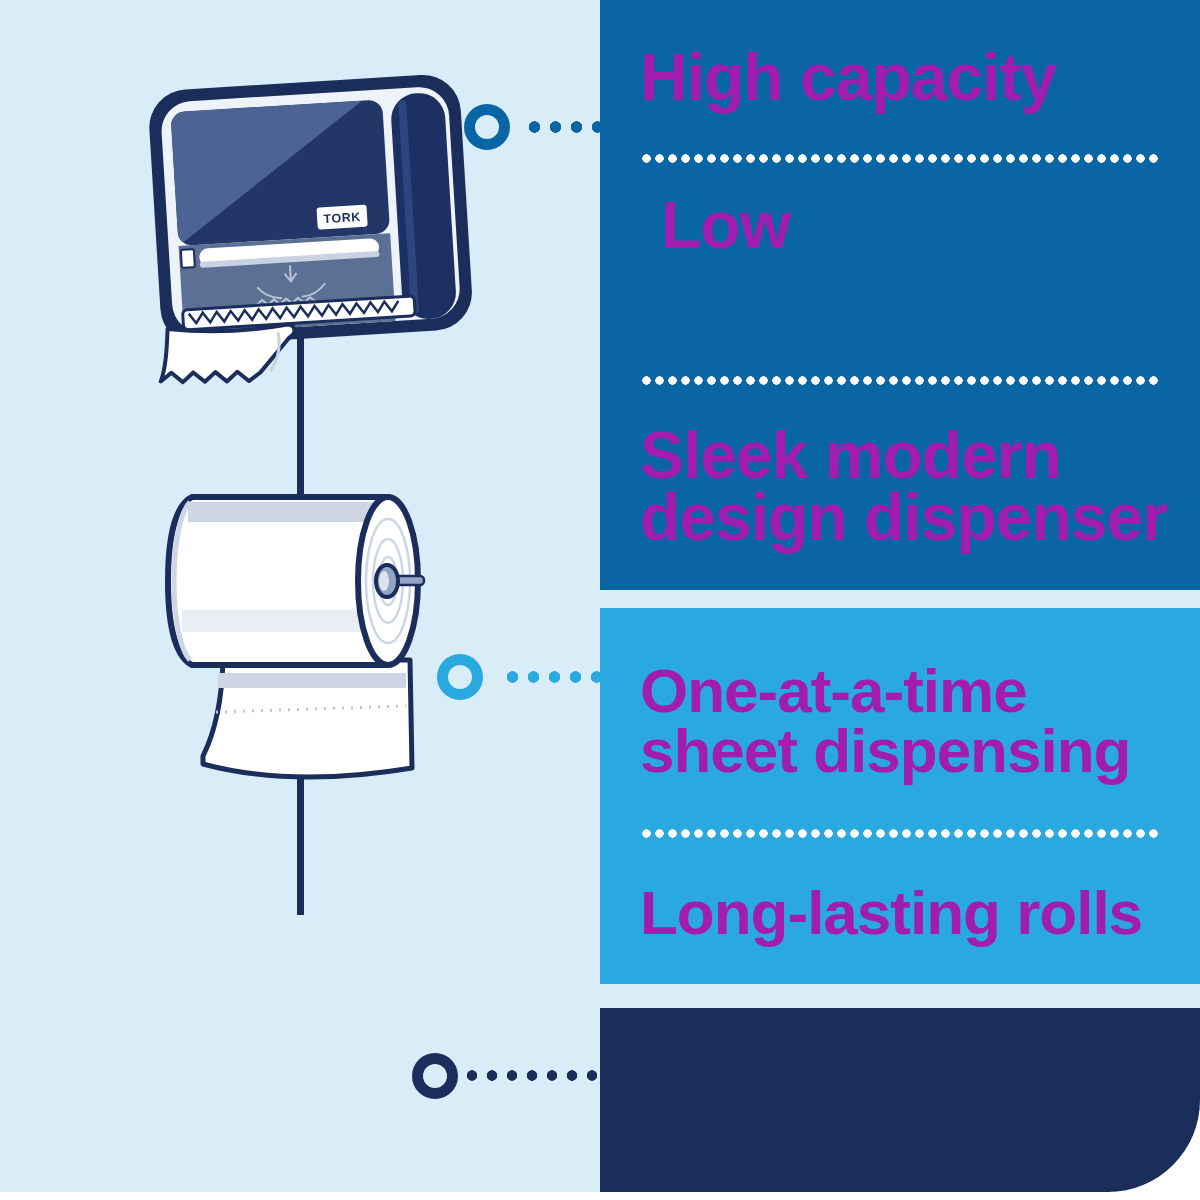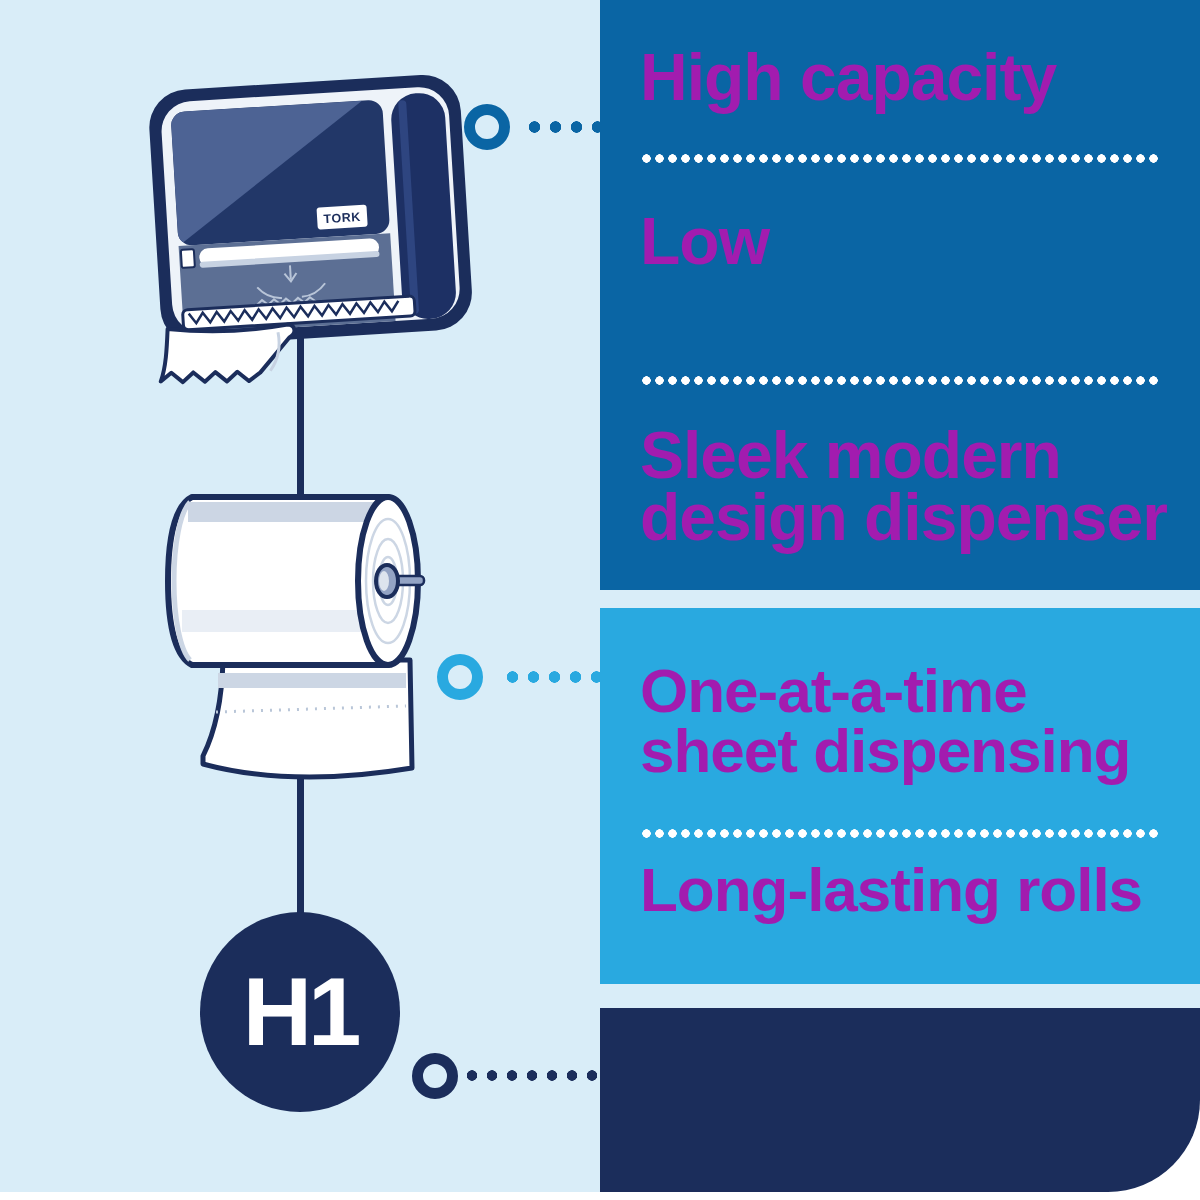--- a/index.html
+++ b/index.html
@@ -109,51 +109,48 @@
 
     <ellipse cx="258" cy="121" rx="30" ry="84" fill="#ffffff" stroke="#1b2d5b" stroke-width="6"></ellipse>
     <ellipse cx="258" cy="121" rx="22" ry="62" fill="none" stroke="#ccd6e4" stroke-width="2.5"></ellipse>
     <ellipse cx="258" cy="121" rx="15" ry="42" fill="none" stroke="#ccd6e4" stroke-width="2.5"></ellipse>
     <ellipse cx="258" cy="121" rx="9" ry="24" fill="none" stroke="#ccd6e4" stroke-width="2.5"></ellipse>
     <rect x="264" y="116" width="30" height="9" rx="4" fill="#93a3c4" stroke="#1b2d5b" stroke-width="2.5"></rect>
     <ellipse cx="257" cy="121" rx="11" ry="16" fill="#93a3c4" stroke="#1b2d5b" stroke-width="4"></ellipse>
     <ellipse cx="254" cy="121" rx="5" ry="10" fill="#dde4ee"></ellipse>
   </svg>
 
-  <div class="badge">
-    <span>H1</span>
-  </div>
 
   <div class="ring ring-top"></div>
   <div class="trail trail-top"></div>
   <div class="ring ring-middle"></div>
   <div class="trail trail-middle"></div>
   <div class="ring ring-bottom"></div>
   <div class="trail trail-bottom"></div>
 
   <div class="panel panel-top"></div>
   <div class="panel panel-middle"></div>
   <div class="panel-bottom-underlay"></div>
   <div class="panel panel-bottom"></div>
 
   <div class="feature h-lg" style="top:46px;">
     <div>High capacity</div>
   </div>
   <div class="divider" style="top:154px;"></div>
-  <div class="feature h-lg" style="top:210px;">
+  <div class="feature h-lg" style="top:194px;margin-left:21px;">
     <div>Low</div>
   </div>
   <div class="divider" style="top:376px;"></div>
   <div class="feature h-md" style="top:661px;">
     <div>One-at-a-time</div>
     <div>sheet dispensing</div>
   </div>
 
   <div class="feature h-lg" style="top:424px;">
     <div>Sleek modern</div>
     <div>design dispenser</div>
   </div>
   <div class="divider" style="top:829px;"></div>
-  <div class="feature h-md" style="top:860px;">
+  <div class="feature h-md" style="top:883px;">
     <div>Long-lasting rolls</div>
   </div>
 
 </div>
 
 </body></html>

